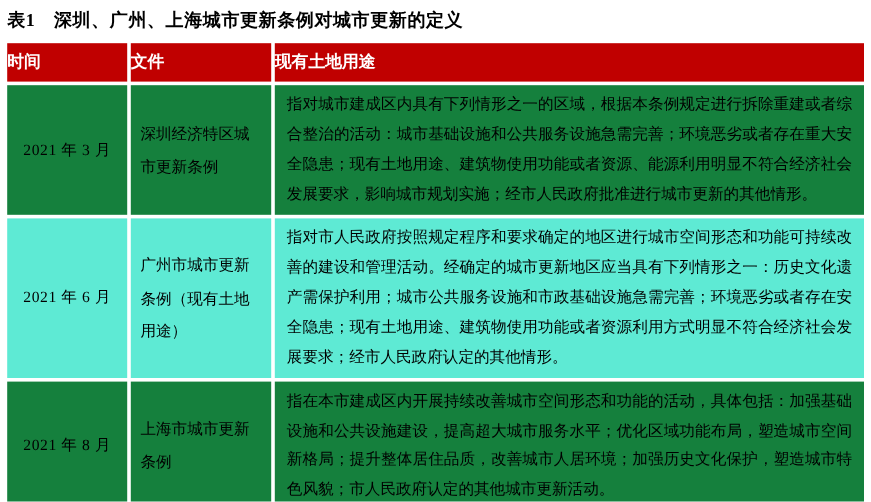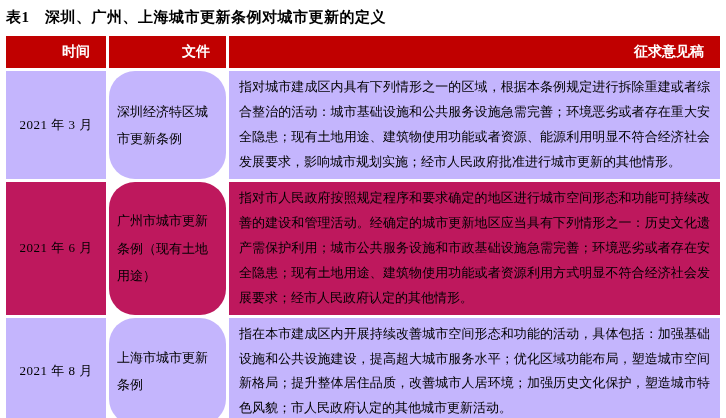--- a/index.html
+++ b/index.html
@@ -35,40 +35,39 @@
   }
   col.c-time { width: 100px; }
   col.c-doc  { width: 117px; }
   col.c-def  { width: 491px; }
   th.hdr {
     background: #C00000;
     color: #FFFFFF;
     font-weight: bold;
     font-size: 14px;
     height: 28px;
-    text-align: right;
+    text-align: left;
     vertical-align: middle;
-    padding: 2px 16px;
+    padding: 2px 0;
   }
   td {
     font-size: 13px;
     vertical-align: middle;
   }
-  tr.row-a td { background: #c4b5fd; }
-  tr.row-b td { background: #be185d; }
+  tr.row-a td { background: #15803d; }
+  tr.row-b td { background: #5eead4; }
   td.cell-date {
     text-align: center;
     letter-spacing: 0.5px;
     margin-left: 40px;
   }
   td.cell-doc {
     padding: 6px 8px;
     line-height: 2.1;
     text-align: left;
-    border-radius: 26px;
   }
   td.cell-def {
     padding: 4px 10px;
     line-height: 1.92;
     text-align: justify;
     text-justify: inter-ideograph;
     vertical-align: top;
   }
 </style>
 </head>
@@ -81,21 +80,21 @@
   <table class="def-table">
     <colgroup>
       <col class="c-time">
       <col class="c-doc">
       <col class="c-def">
     </colgroup>
     <thead>
       <tr>
         <th class="hdr">时间</th>
         <th class="hdr">文件</th>
-        <th class="hdr">征求意见稿</th>
+        <th class="hdr">现有土地用途</th>
       </tr>
     </thead>
     <tbody>
       <tr class="row-a">
         <td class="cell-date">2021 年 3 月</td>
         <td class="cell-doc">深圳经济特区城市更新条例</td>
         <td class="cell-def">指对城市建成区内具有下列情形之一的区域，根据本条例规定进行拆除重建或者综合整治的活动：城市基础设施和公共服务设施急需完善；环境恶劣或者存在重大安全隐患；现有土地用途、建筑物使用功能或者资源、能源利用明显不符合经济社会发展要求，影响城市规划实施；经市人民政府批准进行城市更新的其他情形。</td>
       </tr>
       <tr class="row-b">
         <td class="cell-date">2021 年 6 月</td>

